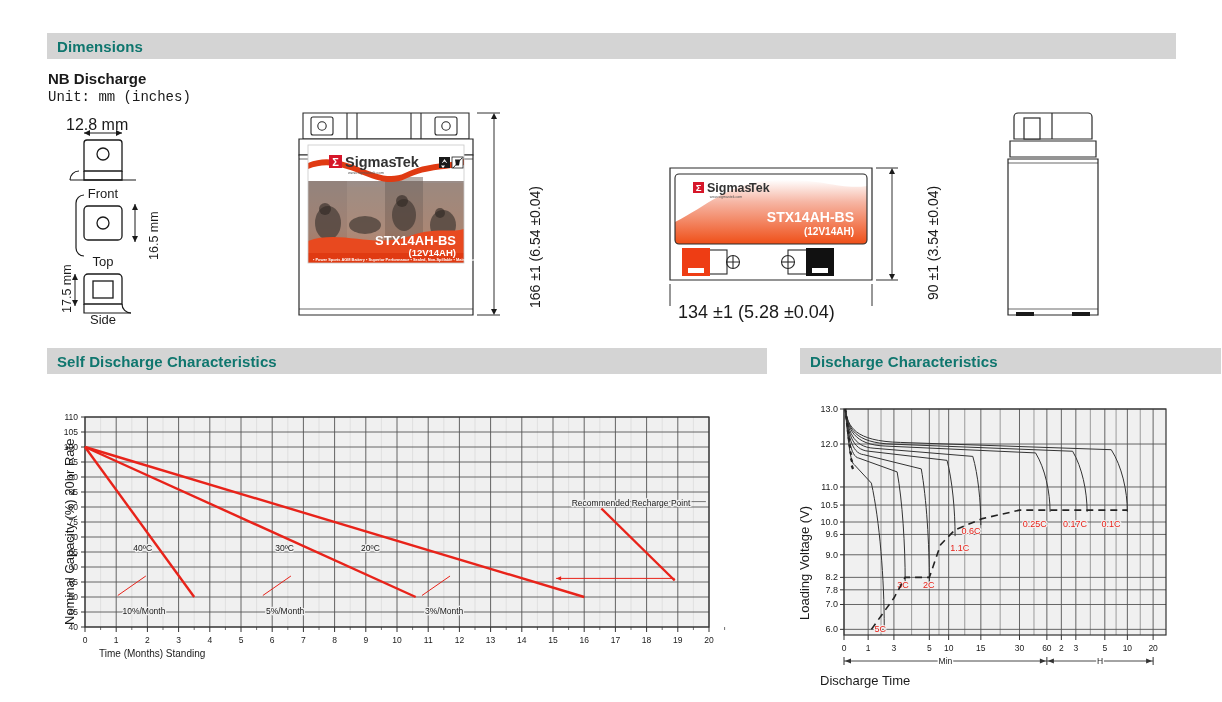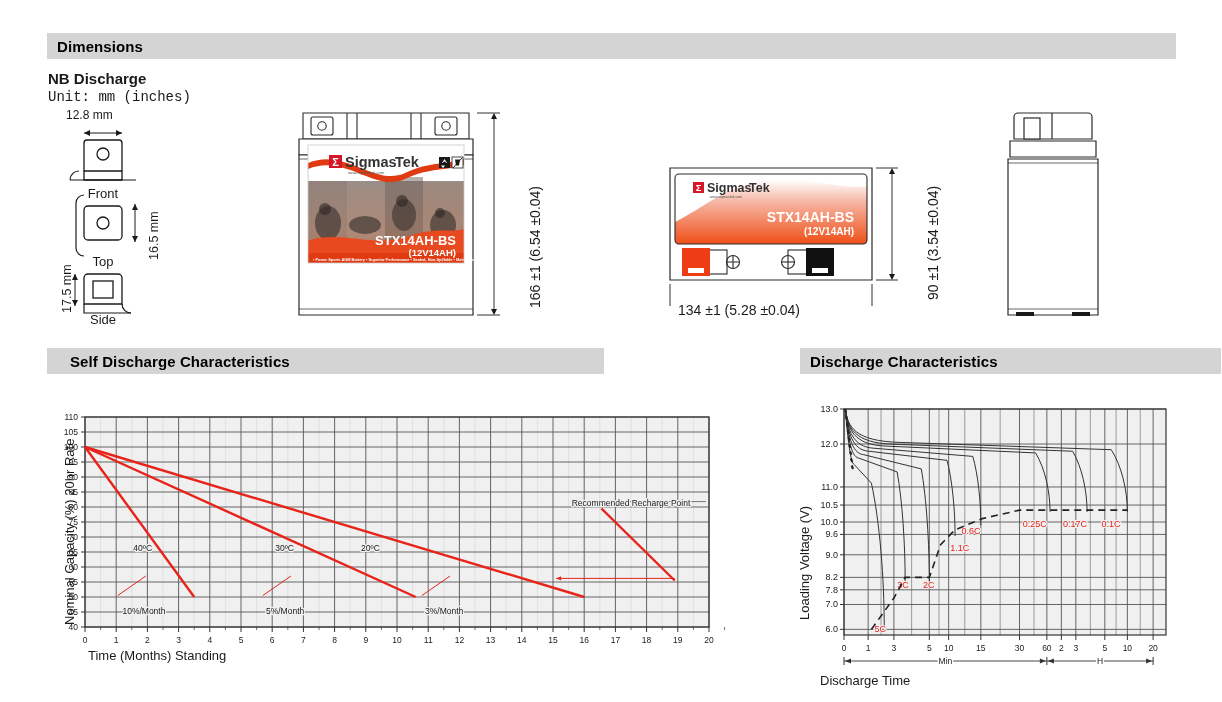--- a/index.html
+++ b/index.html
@@ -1,18 +1,18 @@
 <!DOCTYPE html>
 <html><head>
 <meta charset="utf-8">
 <style>
   html,body{margin:0;padding:0;background:#ffffff;}
   body{width:1222px;height:702px;position:relative;font-family:"Liberation Sans",sans-serif;color:#1a1a1a;overflow:hidden;}
   .band{position:absolute;background:#d4d4d4;display:flex;align-items:center;}
-  .band-title{font-size:15px;font-weight:bold;color:#000000;padding-left:10px;letter-spacing:.1px;}
+  .band-title{font-size:15px;font-weight:bold;color:#0f766e;padding-left:10px;letter-spacing:.1px;}
   .txt{position:absolute;white-space:nowrap;}
   .bold{font-weight:bold;}
   .vtxt{position:absolute;white-space:nowrap;transform-origin:0 0;transform:rotate(-90deg);}
   svg{display:block;overflow:visible;}
   .chartbox{position:absolute;}
 </style>
 </head>
 <body>
 
 <div class="band" style="left:47px;top:33px;width:1129px;height:26px;">
@@ -64,21 +64,21 @@
 
   <g stroke="#1a1a1a" stroke-width="1" fill="none">
     <path d="M27,166 L27,198"></path>
     <path d="M27,166 l-3,6 l6,0 z" fill="#1a1a1a" stroke="none"></path>
     <path d="M27,198 l-3,-6 l6,0 z" fill="#1a1a1a" stroke="none"></path>
   </g>
   <text x="55" y="216" font-size="13" text-anchor="middle" fill="#1a1a1a" font-family="Liberation Sans, sans-serif">Side</text>
 </svg>
 </div>
 
-<div class="txt" style="left:66px;top:108px;font-size:12px;">12.8 mm</div>
+<div class="txt" style="left:66px;top:116px;font-size:16px;">12.8 mm</div>
 <div class="vtxt" style="left:147px;top:260px;font-size:12.5px;">16.5 mm</div>
 <div class="vtxt" style="left:60px;top:313px;font-size:12.5px;">17.5 mm</div>
 
 <div class="chartbox" style="left:295px;top:103px;">
 <svg width="220" height="222" viewBox="0 0 220 222">
   <defs>
     <linearGradient id="labelg" x1="0" y1="0" x2="0" y2="1">
       <stop offset="0%" stop-color="#f3b3a0"></stop>
       <stop offset="45%" stop-color="#e8705a"></stop>
       <stop offset="100%" stop-color="#e8491f"></stop>
@@ -228,39 +228,39 @@
         <path d="M216,120 L238,120"></path>
     <path d="M232,10 L232,118"></path>
     <path d="M232,8 l-3,6 l6,0 z" fill="#1a1a1a" stroke="none"></path>
     <path d="M232,120 l-3,-6 l6,0 z" fill="#1a1a1a" stroke="none"></path>
     <path d="M10,124 L10,146"></path>
         <path d="M212,124 L212,146"></path>
   </g>
 </svg>
 </div>
 <div class="vtxt" style="left:925px;top:300px;font-size:14px;">90 ±1 (3.54 ±0.04)</div>
-<div class="txt" style="left:678px;top:302px;font-size:14px;">134 ±1 (5.28 ±0.04)</div>
+<div class="txt" style="left:678px;top:302px;font-size:18px;">134 ±1 (5.28 ±0.04)</div>
 
 <div class="chartbox" style="left:978px;top:103px;">
 <svg width="130" height="222" viewBox="0 0 130 222">
   <g fill="#ffffff" stroke="#2a2a2a" stroke-width="1.2">
     <path d="M40,10 L110,10 A4,4 0 0 1 114,14 L114,36 L36,36 L36,14 A4,4 0 0 1 40,10 Z"></path>
     <rect x="46" y="15" width="16" height="21"></rect>
     <path d="M74,10 L74,36"></path>
     <path d="M32,38 L118,38 L118,54 L32,54 Z"></path>
     <path d="M30,56 L120,56 L120,212 L30,212 Z"></path>
     <path d="M30,60 L120,60" stroke-width="0.7"></path>
     <path d="M30,206 L120,206" stroke-width="0.7"></path>
   </g>
   <rect x="38" y="209" width="18" height="4" fill="#1a1a1a"></rect>
   <rect x="94" y="209" width="18" height="4" fill="#1a1a1a"></rect>
 </svg>
 </div>
 
-<div class="band" style="left:47px;top:348px;width:544px;height:26px;padding-left:13px;">
+<div class="band" style="left:47px;top:348px;width:720px;height:26px;">
   <span class="band-title">Self Discharge Characteristics</span>
 </div>
 
 <div class="chartbox" style="left:47px;top:405px;">
 <svg width="680" height="270" viewBox="0 0 680 270" id="sdsvg">
       <rect x="38" y="12" width="624" height="210" fill="#f0f0f0" stroke="none"></rect>
       <line x1="38" y1="12" x2="38" y2="222" stroke="#555" stroke-width="0.9"></line>
       <line x1="53.6" y1="12" x2="53.6" y2="222" stroke="#cfcfcf" stroke-width="0.5"></line>
       <line x1="69.2" y1="12" x2="69.2" y2="222" stroke="#555" stroke-width="0.9"></line>
       <line x1="84.8" y1="12" x2="84.8" y2="222" stroke="#cfcfcf" stroke-width="0.5"></line>
@@ -423,21 +423,21 @@
       <text x="86.36" y="145.5" font-size="8.5" fill="#1a1a1a" font-family="Liberation Sans, sans-serif" text-anchor="start" paint-order="stroke" stroke="#f0f0f0" stroke-width="2.5" stroke-linejoin="round">40ºC</text>
       <text x="228.32" y="145.5" font-size="8.5" fill="#1a1a1a" font-family="Liberation Sans, sans-serif" text-anchor="start" paint-order="stroke" stroke="#f0f0f0" stroke-width="2.5" stroke-linejoin="round">30ºC</text>
       <text x="314.12" y="145.5" font-size="8.5" fill="#1a1a1a" font-family="Liberation Sans, sans-serif" text-anchor="start" paint-order="stroke" stroke="#f0f0f0" stroke-width="2.5" stroke-linejoin="round">20ºC</text>
       <text x="75.44" y="208.5" font-size="8.5" fill="#1a1a1a" font-family="Liberation Sans, sans-serif" text-anchor="start" paint-order="stroke" stroke="#f0f0f0" stroke-width="2.5" stroke-linejoin="round">10%/Month</text>
       <text x="218.95999999999998" y="208.5" font-size="8.5" fill="#1a1a1a" font-family="Liberation Sans, sans-serif" text-anchor="start" paint-order="stroke" stroke="#f0f0f0" stroke-width="2.5" stroke-linejoin="round">5%/Month</text>
       <text x="378.08000000000004" y="208.5" font-size="8.5" fill="#1a1a1a" font-family="Liberation Sans, sans-serif" text-anchor="start" paint-order="stroke" stroke="#f0f0f0" stroke-width="2.5" stroke-linejoin="round">3%/Month</text>
       <text x="524.72" y="100.5" font-size="8.5" fill="#1a1a1a" font-family="Liberation Sans, sans-serif" text-anchor="start" paint-order="stroke" stroke="#f0f0f0" stroke-width="2.5" stroke-linejoin="round">Recommended Recharge Point</text>
     </svg>
 </div>
 <div class="vtxt" style="left:62px;top:625px;font-size:13px;">Nominal Capacity (%) 20hr Rate</div>
-<div class="txt" style="left:88px;top:648px;font-size:13px;">Time (Months) Standing</div>
+<div class="txt" style="left:99px;top:648px;font-size:10px;">Time (Months) Standing</div>
 
 <div class="band" style="left:800px;top:348px;width:421px;height:26px;">
   <span class="band-title">Discharge Characteristics</span>
 </div>
 
 <div class="chartbox" style="left:798px;top:395px;">
 <svg width="400" height="280" viewBox="0 0 400 280" id="dcsvg">
       <rect x="46" y="14" width="322" height="226" fill="#f0f0f0"></rect>
       <line x1="46" y1="14" x2="46" y2="240" stroke="#555" stroke-width="0.9"></line>
       <line x1="70.15" y1="14" x2="70.15" y2="240" stroke="#555" stroke-width="0.9"></line>

